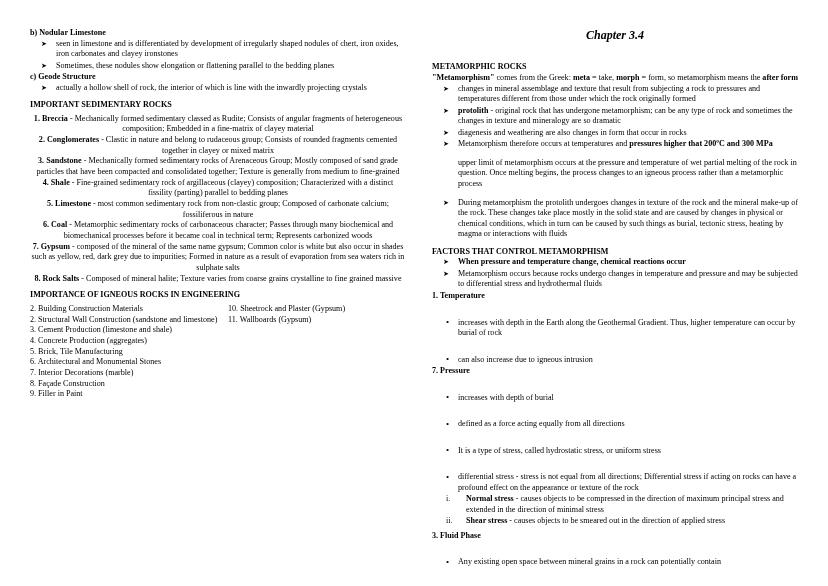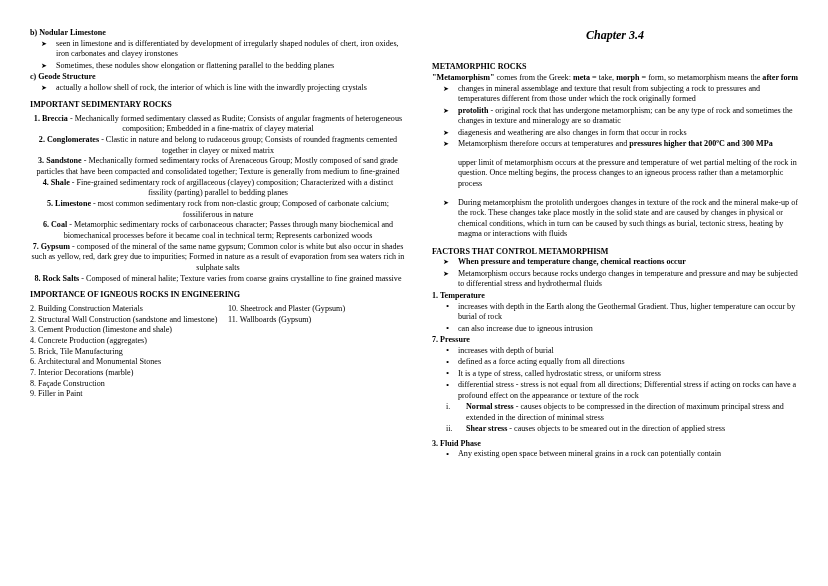--- a/index.html
+++ b/index.html
@@ -76,21 +76,21 @@
     content: "\27A4";
     position: absolute;
     left: 11px;
     top: 0;
     font-size: 7px;
     line-height: 1.45;
   }
   ul.disc > li {
     position: relative;
     padding-left: 26px;
-    margin: 0 0 1px 0;
+    margin: 16px 0 1px 0;
     line-height: 1.3;
   }
   ul.disc > li::before {
     content: "\2022";
     position: absolute;
     left: 14px;
     top: -0.5px;
     font-size: 9px;
     line-height: 1.3;
   }

